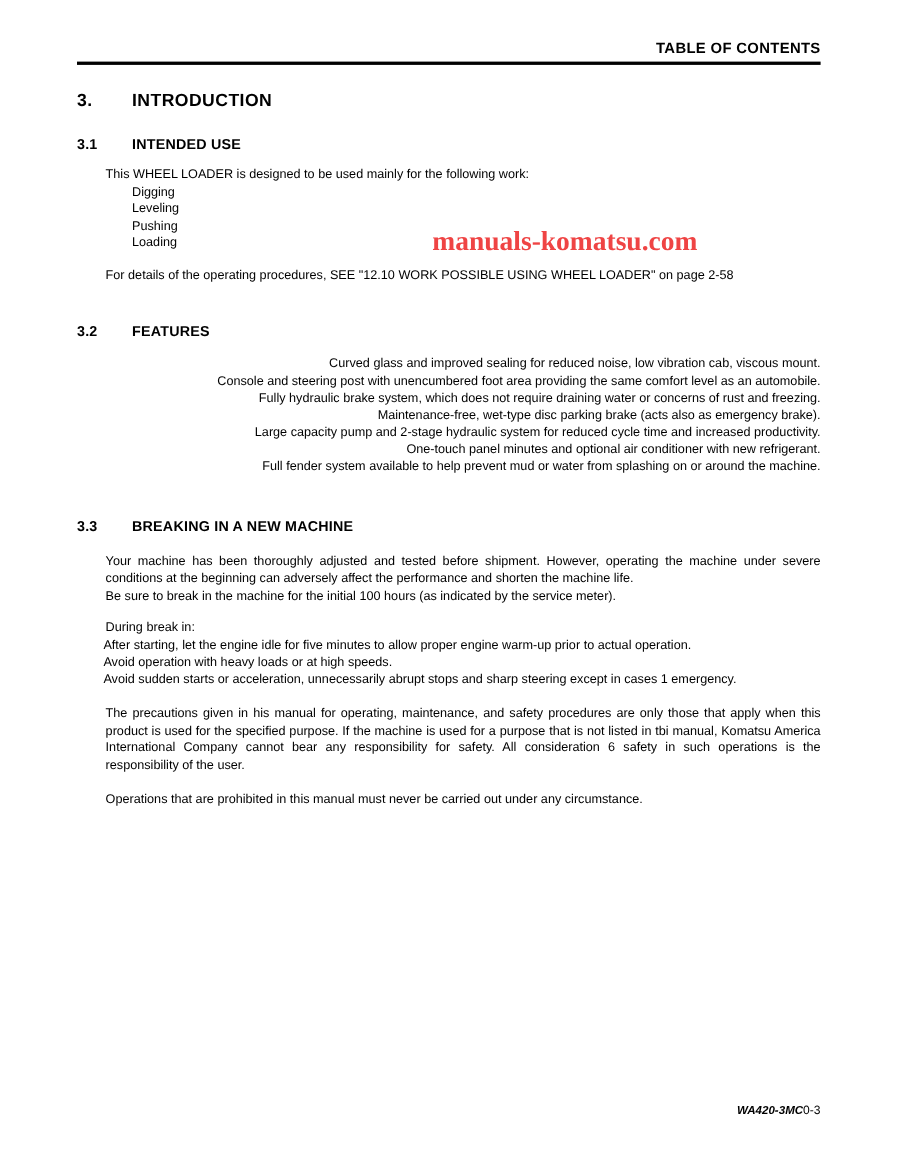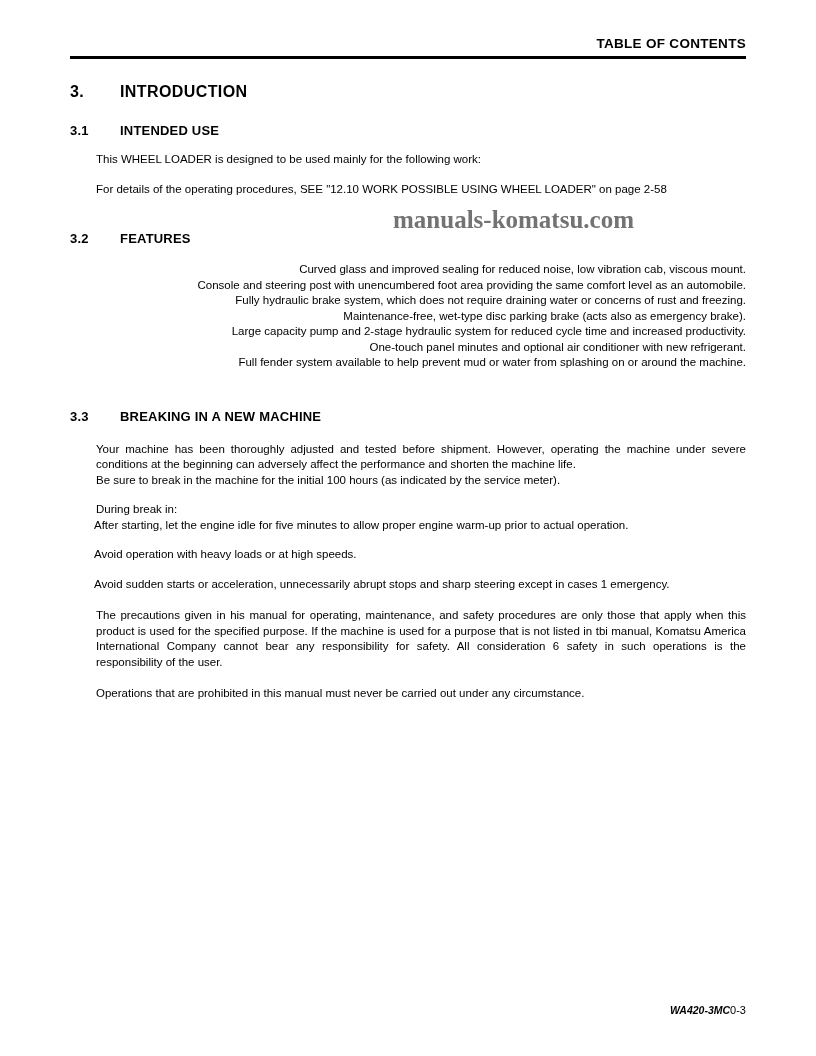--- a/index.html
+++ b/index.html
@@ -69,35 +69,35 @@
     text-align: right;
   }
   .p1 {
     margin-top: 18px;
     text-align: justify;
   }
   .p2 { margin-top: 0; }
   .during { margin-top: 14px; }
   .bullets { margin-left: 24px; }
   .bullet { margin-top: 0; }
-  .bullet + .bullet { margin-top: 14px; }
+  .bullet + .bullet { margin-top: 0; }
   .bullet.justify { text-align: justify; }
   .p3 {
     margin-top: 16px;
     text-align: justify;
   }
   .p4 { margin-top: 16px; }
   .watermark {
     position: absolute;
     left: 393px;
     top: 206px;
     font-family: "Liberation Serif", serif;
     font-size: 25px;
     font-weight: bold;
-    color: #737373;
+    color: #ef4444;
     white-space: nowrap;
   }
   .footer {
     position: absolute;
     top: 1004px;
     left: 70px;
     right: 70px;
     display: flex;
     justify-content: flex-end;
     align-items: baseline;
@@ -122,20 +122,26 @@
     <div class="h1">
       <span class="num">3.</span>
       <span>INTRODUCTION</span>
     </div>
 
     <div class="h2 s31">
       <span class="num">3.1</span>
       <span>INTENDED USE</span>
     </div>
     <div class="body lead">This WHEEL LOADER is designed to be used mainly for the following work:</div>
+    <div class="work-list">
+      <div>Digging</div>
+      <div>Leveling</div>
+      <div>Pushing</div>
+      <div>Loading</div>
+    </div>
     <div class="body details">For details of the operating procedures, SEE "12.10 WORK POSSIBLE USING WHEEL LOADER" on page 2-58</div>
 
     <div class="h2 s32">
       <span class="num">3.2</span>
       <span>FEATURES</span>
     </div>
     <div class="body features">
       <div>Curved glass and improved sealing for reduced noise, low vibration cab, viscous mount.</div>
       <div>Console and steering post with unencumbered foot area providing the same comfort level as an automobile.</div>
       <div>Fully hydraulic brake system, which does not require draining water or concerns of rust and freezing.</div>

